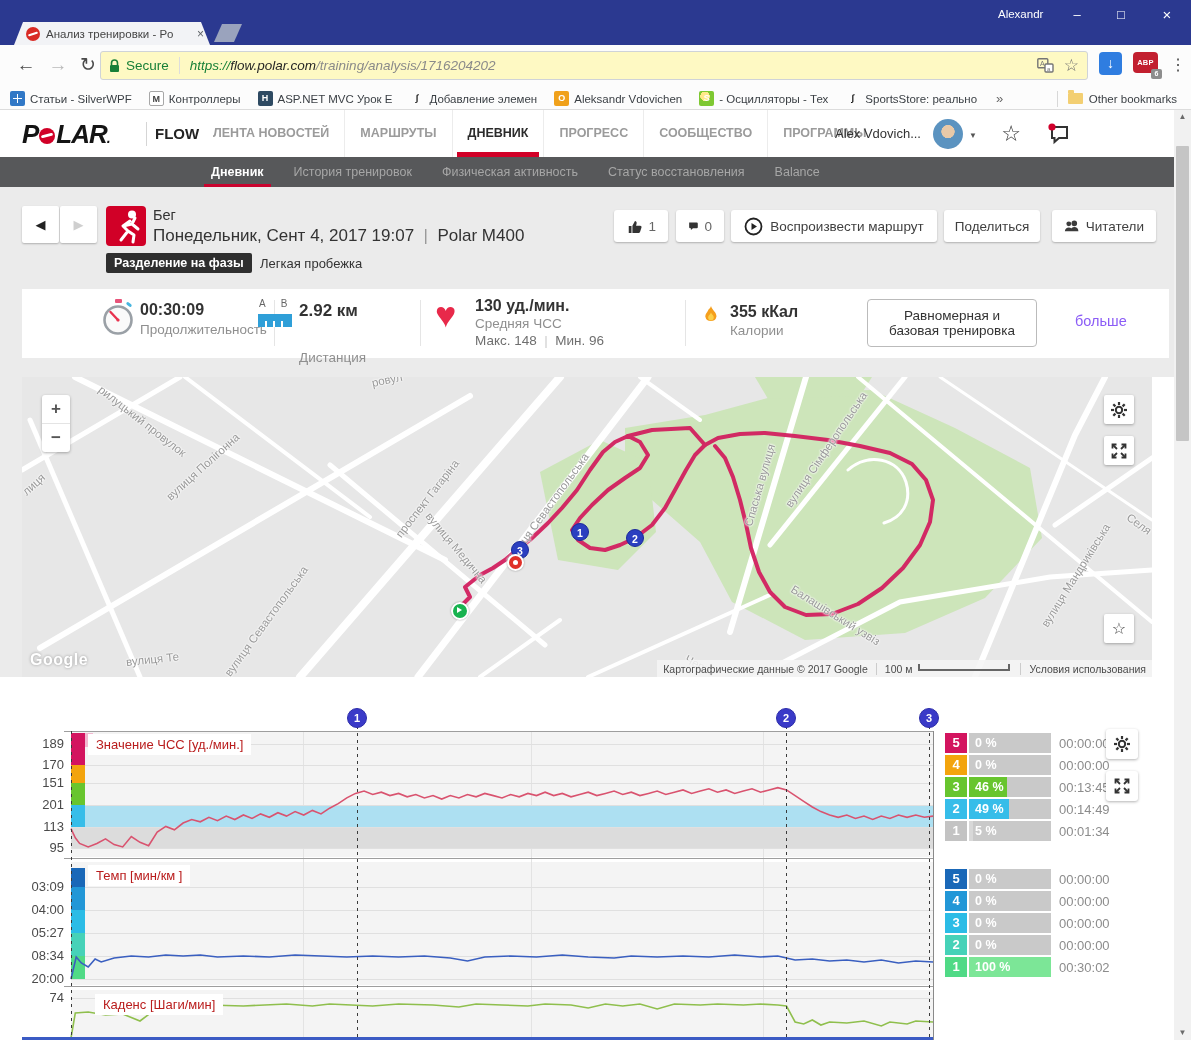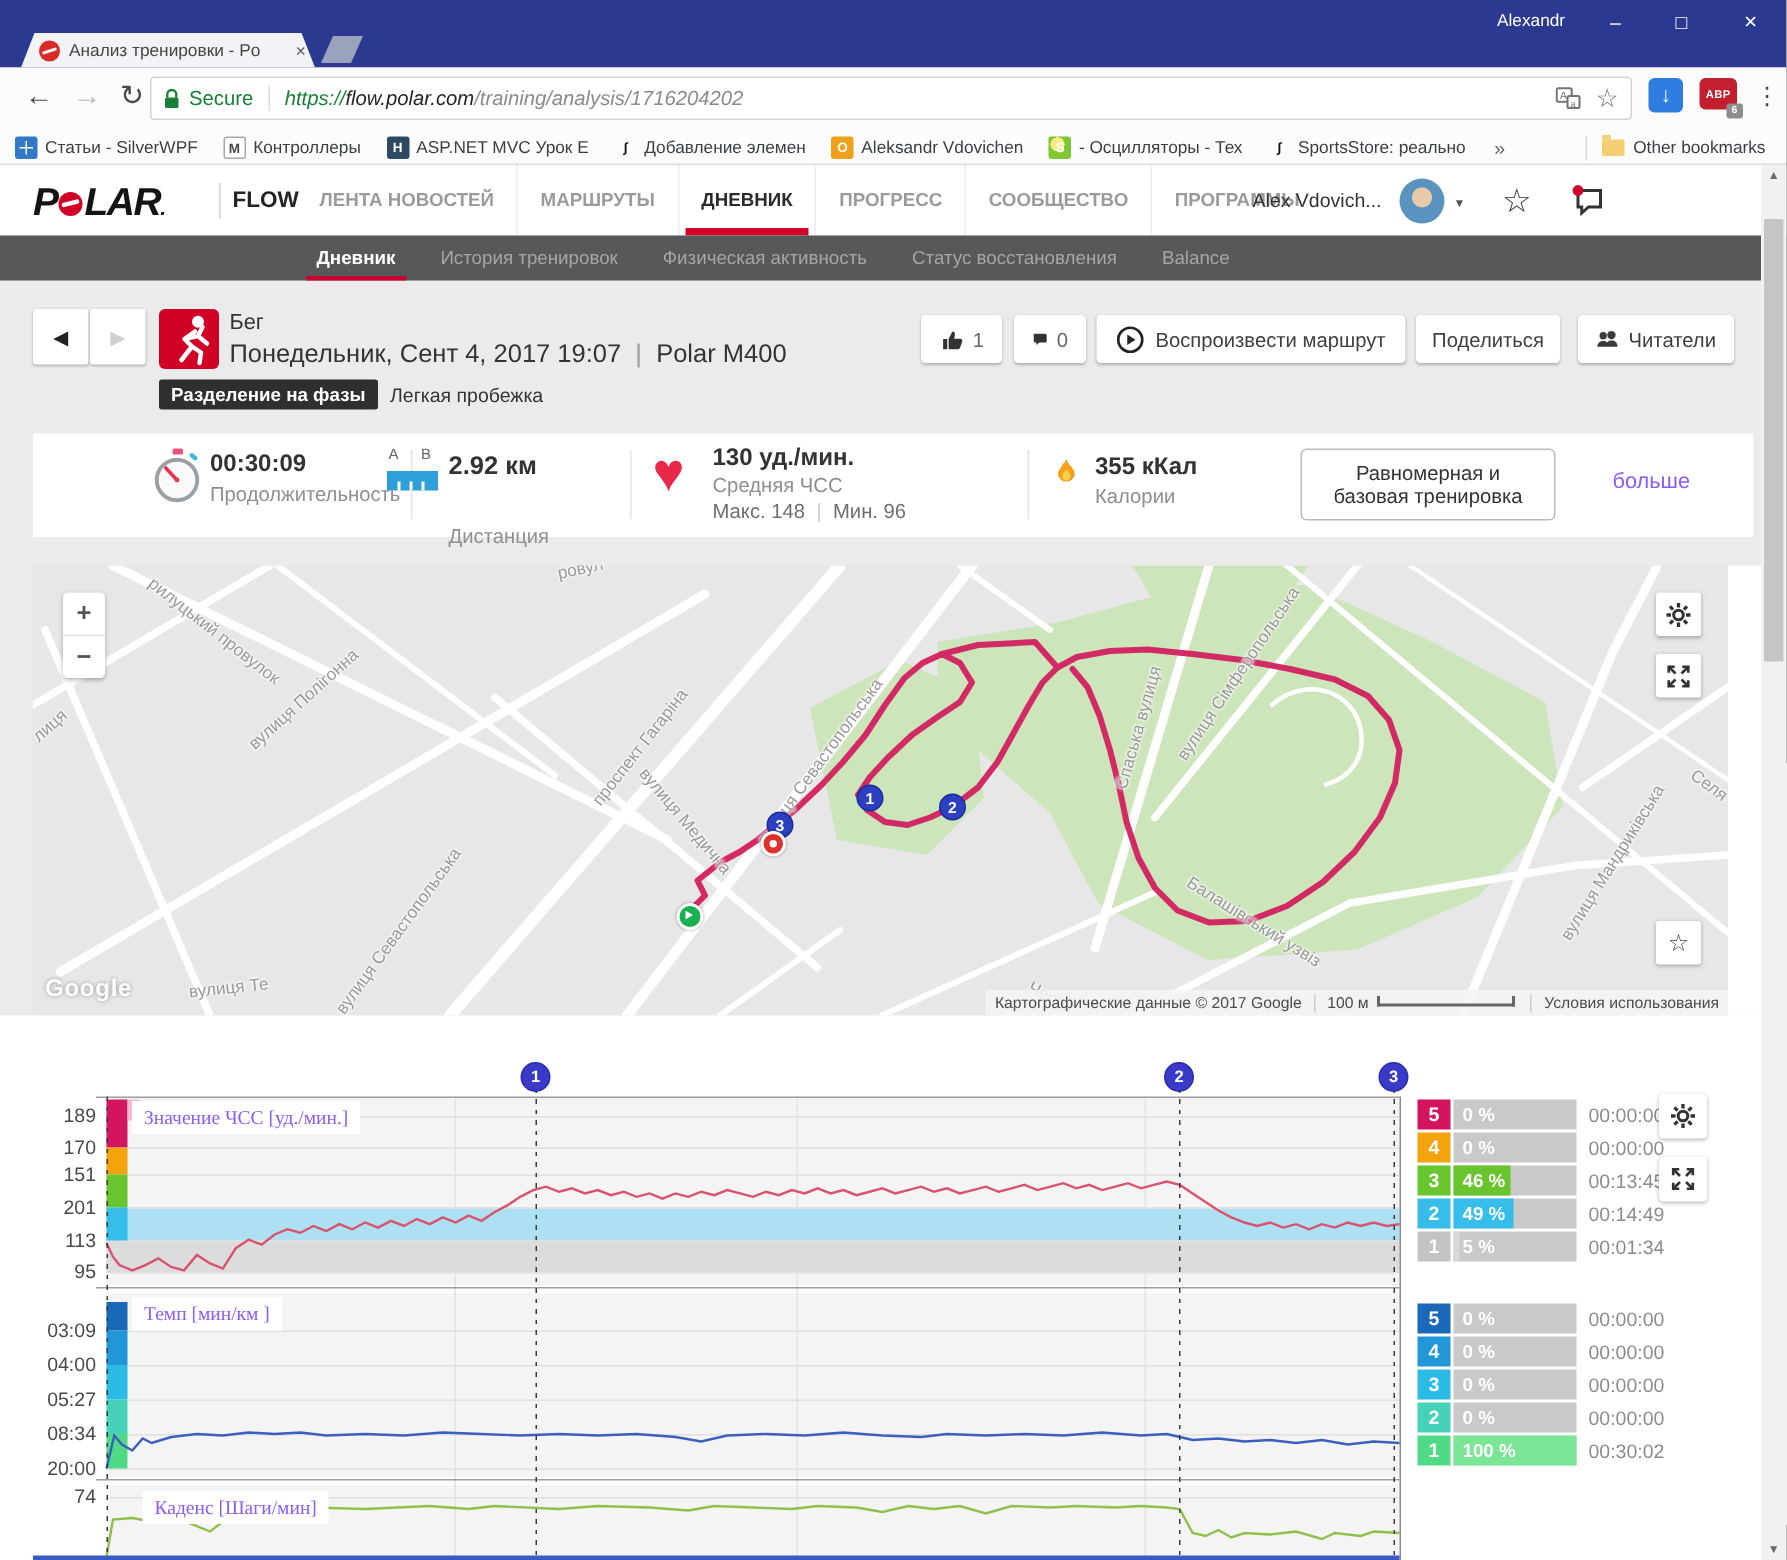--- a/index.html
+++ b/index.html
@@ -14,21 +14,21 @@
   .tab-fav::after{content:"";position:absolute;left:2px;top:6px;width:10px;height:2px;background:#fff;border-radius:2px;transform:rotate(-18deg);}
   .tab-title{font-size:11.5px;color:#454545;white-space:nowrap;overflow:hidden;flex:1;margin-left:6px;}
   .tab-close{font-size:12px;color:#5f6368;margin-left:4px;cursor:default;}
   .newtab{position:absolute;left:214px;top:24px;width:28px;height:18px;background:#9aa3bd;
     clip-path:polygon(8px 0,100% 0,calc(100% - 8px) 100%,0 100%);}
   .win-user{position:absolute;left:998px;top:8px;color:#fff;font-size:11.5px;}
   .winbtn{position:absolute;top:0;height:29px;width:42px;color:#fff;text-align:center;line-height:29px;font-size:13px;}
   
   .toolbar{position:absolute;left:0;top:45px;width:1191px;height:43px;background:#fcfcfc;}
   .tbtn{position:absolute;top:6px;width:28px;height:28px;text-align:center;line-height:28px;font-size:19px;color:#4a4a4a;}
-  .omnibox{position:absolute;left:100px;top:51px;width:988px;height:29px;background:#ffffff;border:1px solid #cfd3d8;border-radius:3px;
+  .omnibox{position:absolute;left:100px;top:51px;width:988px;height:29px;background:#fef9c3;border:1px solid #cfd3d8;border-radius:3px;
     box-sizing:border-box;display:flex;align-items:center;padding:0 8px;}
   .secure{color:#188038;font-size:13.5px;margin:0 10px 0 6px;}
   .odiv{width:1px;height:17px;background:#ddd;margin-right:10px;}
   .url{font-size:13.5px;white-space:nowrap;overflow:hidden;flex:1;font-style:italic;}
   .url .sch{color:#188038;} .url .host{color:#262626;} .url .path{color:#8a8a8a;}
   .ob-ico{color:#6d6d6d;font-size:16px;margin-left:10px;}
   .ext-dl{position:absolute;left:1099px;top:52px;width:23px;height:23px;background:#2f7de0;border-radius:4px;color:#fff;
     text-align:center;line-height:22px;font-size:14px;font-weight:bold;}
   .ext-abp{position:absolute;left:1133px;top:52px;width:25px;height:21px;background:#c21f2f;border-radius:4px;color:#fff;
     text-align:center;line-height:21px;font-size:7.5px;font-weight:bold;letter-spacing:.3px;}
@@ -109,21 +109,21 @@
   .mstart::after{content:"";position:absolute;left:4px;top:3px;border-left:5px solid #fff;border-top:3px solid transparent;border-bottom:3px solid transparent;}
   .mfinish{position:absolute;width:13px;height:13px;border-radius:50%;background:#e03129;border:2px solid #fff;box-shadow:0 0 2px rgba(0,0,0,.4);}
   .mfinish::after{content:"";position:absolute;left:4px;top:4px;width:5px;height:5px;border-radius:50%;background:#fff;}
   .google{position:absolute;left:8px;bottom:8px;font-size:16px;font-weight:bold;color:#fff;letter-spacing:.5px;
     text-shadow:0 0 3px rgba(0,0,0,.35);}
   .attrib{position:absolute;right:0;bottom:0;height:17px;background:rgba(245,245,245,.85);display:flex;align-items:center;
     font-size:10.5px;color:#4b4b4b;padding:0 6px;}
   .scalebar{width:88px;height:5px;border-left:2px solid #666;border-right:2px solid #666;border-bottom:2px solid #666;margin:0 10px 2px 6px;}
   
   .chartscard{position:absolute;left:0;top:677px;width:1175px;height:363px;background:#fff;}
-  .legend{position:absolute;background:#fff;padding:3px 8px;font-size:13px;color:#8b5cf6;z-index:5;font-family:Liberation Serif, serif;}
+  .legend{position:absolute;background:#fff;padding:3px 8px;font-size:13px;color:#b91c1c;z-index:5;}
   .tick{position:absolute;width:40px;text-align:right;font-size:13px;color:#4a4a4a;z-index:3;}
   .chart-marker{position:absolute;width:20px;height:20px;border-radius:50%;background:#3a3ac8;border:1px solid #2c2caa;
     color:#fff;font-size:11px;font-weight:bold;text-align:center;line-height:19px;box-sizing:border-box;z-index:7;}
   .dash{position:absolute;width:1px;z-index:6;background:repeating-linear-gradient(to bottom,#3a3a3a 0 3px,transparent 3px 7px);}
   .zrow{display:flex;align-items:center;margin-bottom:2px;height:20px;}
   .zsq{width:22px;height:20px;color:#fff;font-size:13px;font-weight:bold;text-align:center;line-height:20px;flex:0 0 22px;}
   .zbar{width:82px;height:20px;background:#c9c9c9;margin-left:2px;position:relative;flex:0 0 82px;}
   .zfill{position:absolute;left:0;top:0;bottom:0;}
   .zpct{position:absolute;left:6px;top:0;color:#fff;font-size:12.5px;font-weight:bold;line-height:20px;}
   .ztime{margin-left:8px;font-size:13px;color:#8c8c8c;}

